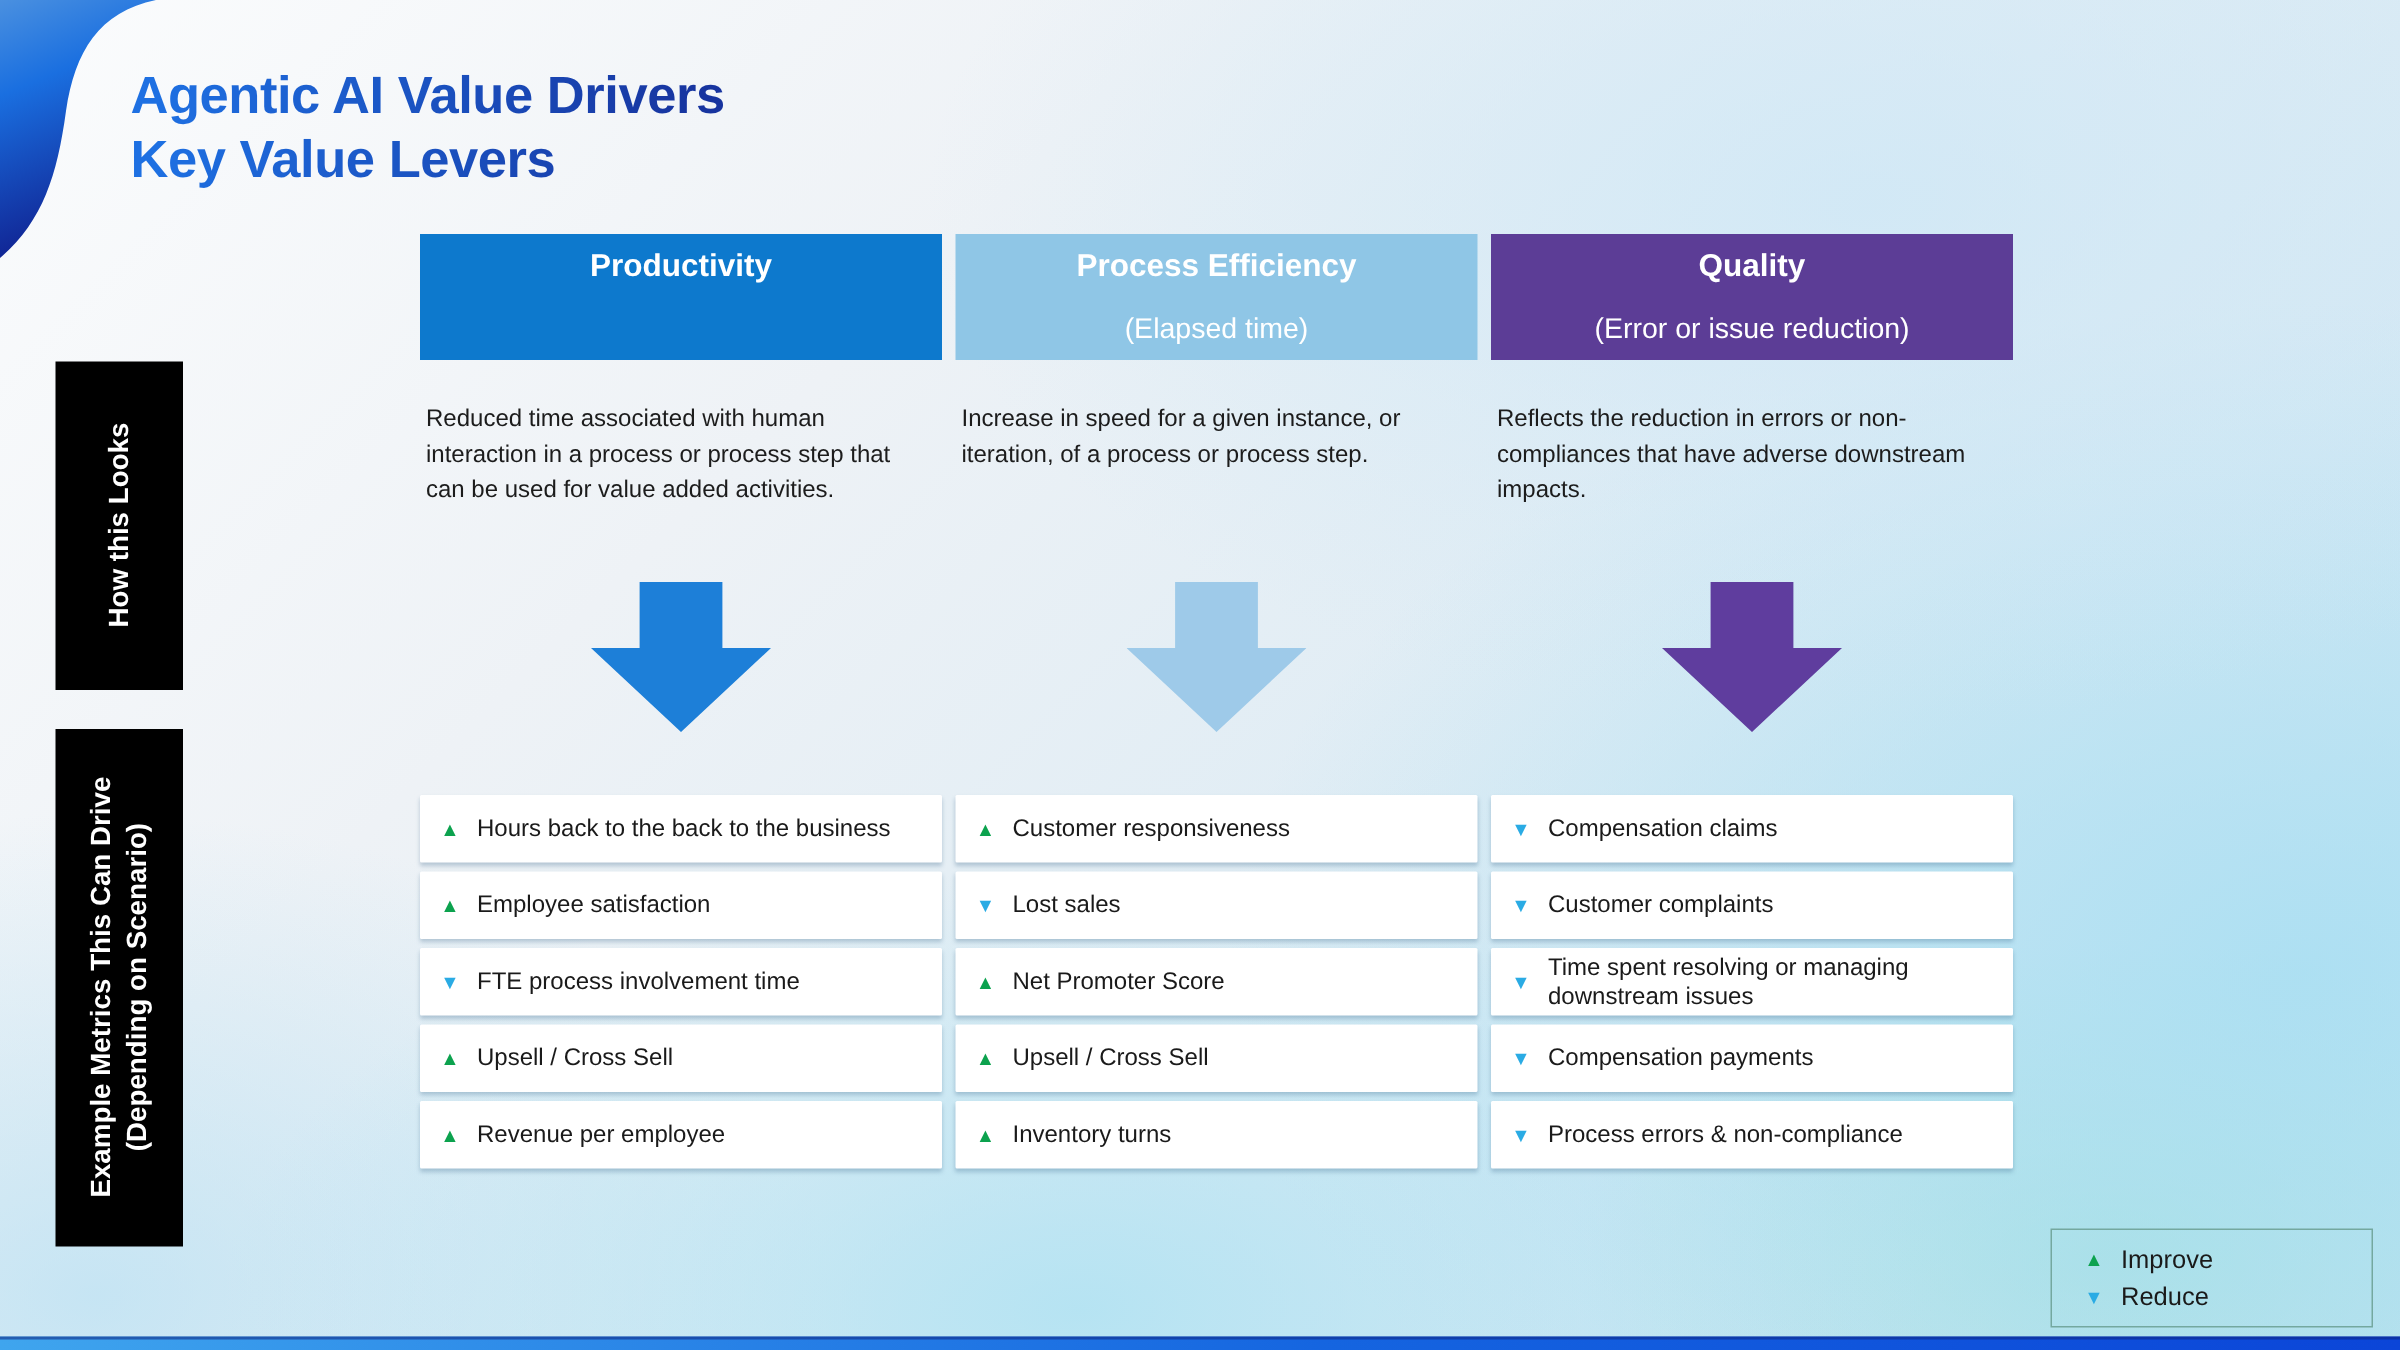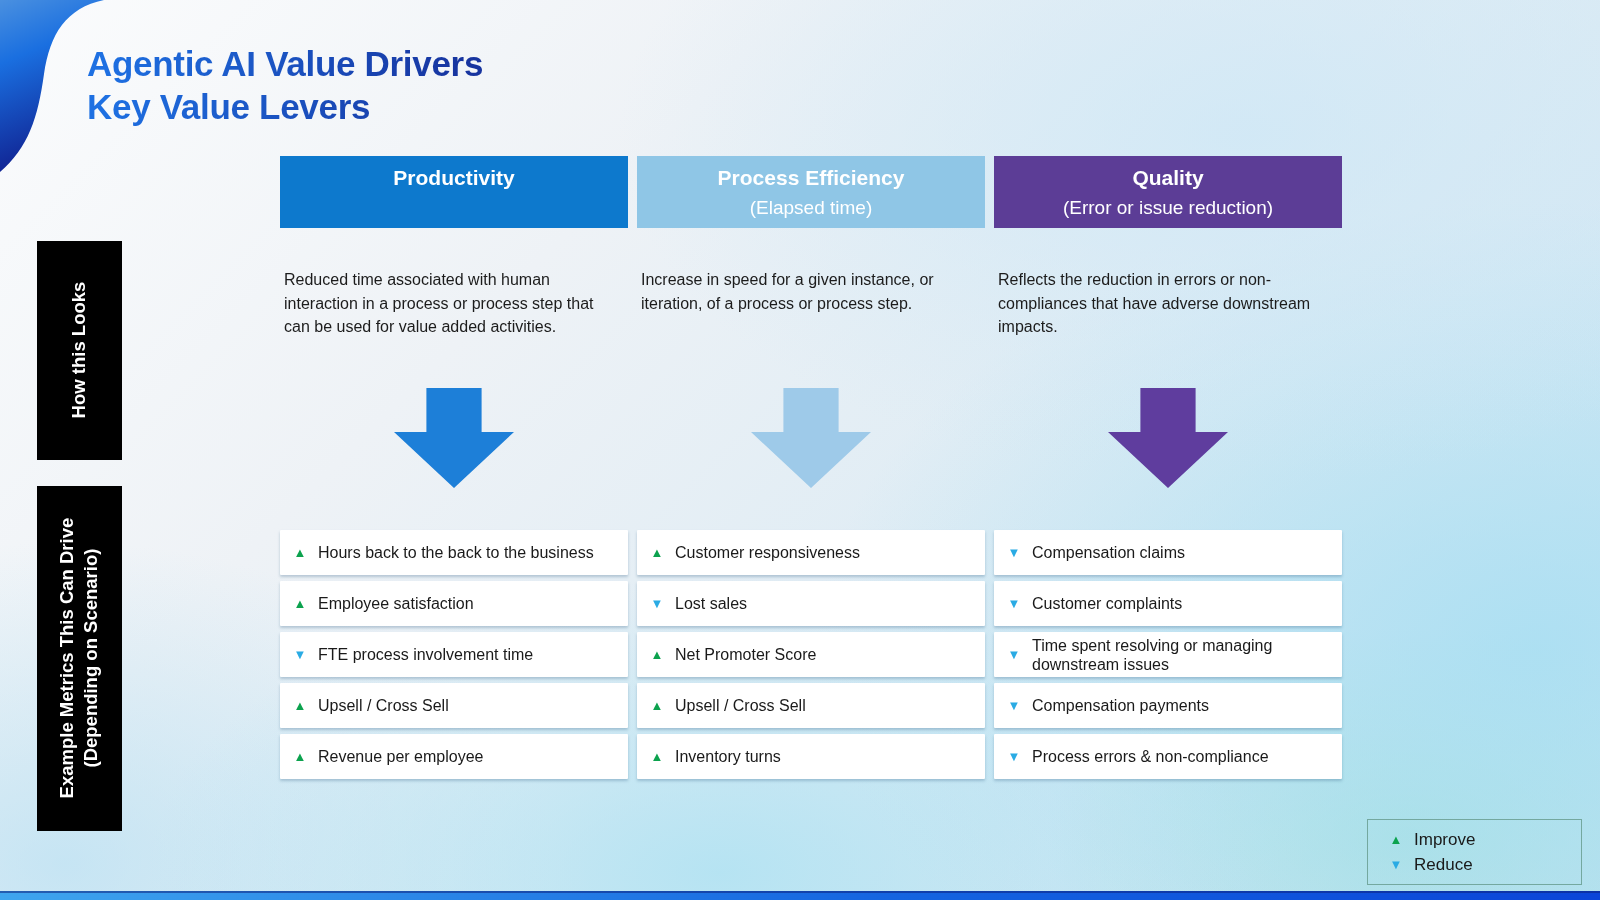--- a/index.html
+++ b/index.html
@@ -34,21 +34,21 @@
 
   
   .vbox{position:absolute;left:37px;width:85px;background:#000;display:flex;align-items:center;justify-content:center;}
   .vbox1{top:241px;height:219px;}
   .vbox2{top:486px;height:345px;}
   .vtext{transform:rotate(-90deg);white-space:nowrap;color:#fff;font-weight:bold;font-size:18.5px;text-align:center;line-height:1.3;flex:none;}
 
   
   .col{position:absolute;top:0;width:348px;}
   .col1{left:280px;} .col2{left:637px;} .col3{left:994px;}
-  .col-header{position:absolute;top:156px;left:0;right:0;height:72px;color:#fff;text-align:center;
+  .col-header{position:absolute;top:156px;left:0;right:0;height:84px;color:#fff;text-align:center;
     display:flex;flex-direction:column;justify-content:space-between;padding:10px 0 9px;box-sizing:border-box;}
   .col1 .col-header{background:#0d79cd;}
   .col2 .col-header{background:#8fc6e6;}
   .col3 .col-header{background:#5c3d96;}
   .col-header .h-title{font-weight:bold;font-size:21px;}
   .col-header .h-sub{font-size:19px;}
 
   .col-desc{position:absolute;top:268px;left:4px;width:336px;font-size:16px;line-height:23.5px;color:#1c1c1c;}
 
   .big-arrow{position:absolute;top:388px;left:114px;width:120px;height:100px;

